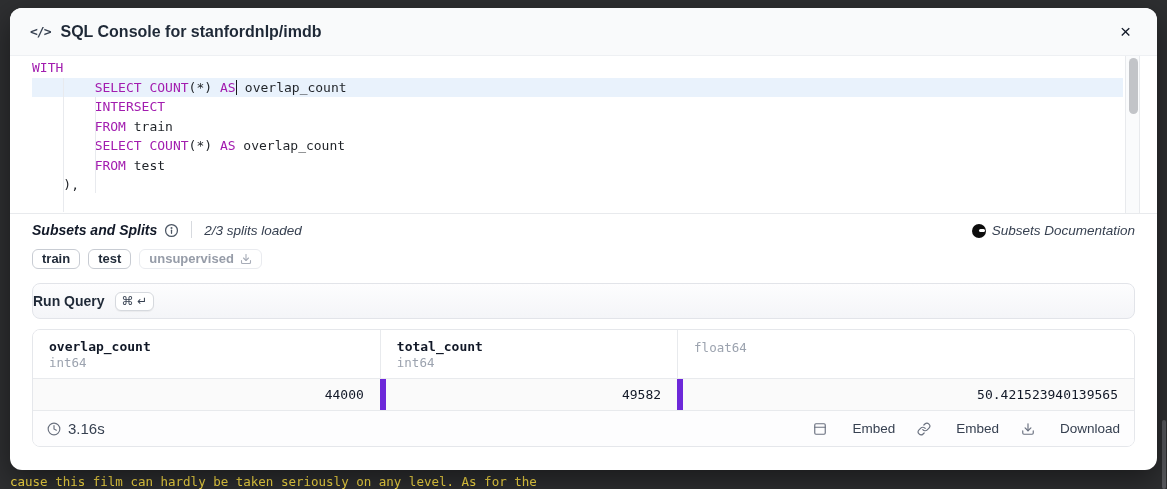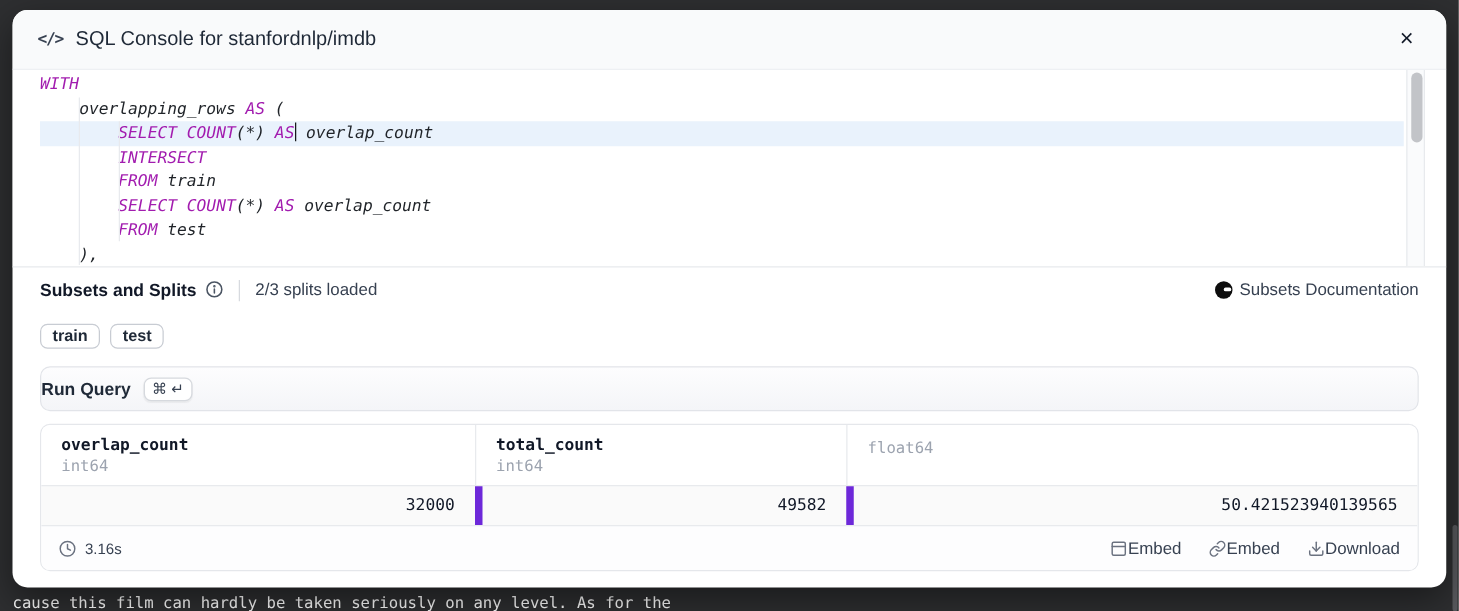--- a/index.html
+++ b/index.html
@@ -4,55 +4,55 @@
 <style>
   * { margin:0; padding:0; box-sizing:border-box; }
   html,body { width:1167px; height:489px; overflow:hidden; }
   body {
     font-family:"Liberation Sans","DejaVu Sans",sans-serif;
     background:#2e2f31; position:relative; color:#1f2937;
   }
   .dimmed-text {
     position:absolute; left:10px; top:474px; width:1150px;
     font-family:"DejaVu Sans Mono",monospace; font-size:12.5px;
-    color:#ffffff; white-space:nowrap; overflow:hidden; z-index:0;
+    color:#fde047; white-space:nowrap; overflow:hidden; z-index:0;
   }
   .page-scrollbar {
     position:absolute; right:1px; top:420px; width:4px; height:69px;
     background:#67686c; border-radius:2px; opacity:.75; z-index:0;
   }
   .modal {
     position:absolute; left:10px; top:8px; width:1147px; height:462px;
     background:#ffffff; border-radius:12px; z-index:2; overflow:hidden;
     box-shadow:0 10px 30px rgba(0,0,0,.45);
     display:flex; flex-direction:column;
   }
   
   .modal-header {
     height:48px; flex:0 0 48px; display:flex; align-items:center;
     padding:0 20px; background:#f9fafb; border-bottom:1px solid #eef0f3;
   }
   .code-glyph {
     font-family:"DejaVu Sans Mono",monospace; font-size:13px; font-weight:700;
     color:#374151; margin-right:10px; letter-spacing:-1px;
   }
-  .modal-title { font-size:16px; font-weight:400; color:#1f2937; }
+  .modal-title { font-size:16px; font-weight:700; color:#1f2937; }
   .close-btn {
     margin-left:auto; font-size:19px; line-height:1; color:#111827;
     background:none; border:none; cursor:pointer; padding:4px 6px;
     font-family:inherit;
   }
   
   .editor {
     position:relative; height:158px; flex:0 0 158px; background:#fff;
     border-bottom:1px solid #e8eaed; overflow:hidden;
   }
   .code-lines {
     font-family:"DejaVu Sans Mono",monospace; font-size:13px; line-height:19.5px;
-    color:#1f2328; padding:2px 0 0 22px; position:relative; height:100%;font-style:italic;
+    color:#1f2328; padding:2px 0 0 22px; position:relative; height:100%;
   }
   .code-line { white-space:pre; height:19.5px; }
   .code-line.active { background:#e9f2fc; margin-right:34px; }
   .tok-kw { color:#a21caf; }
   .tok-plain { color:#1f2328; }
   .caret {
     display:inline-block; width:1.5px; height:15px; background:#16181c;
     vertical-align:middle; margin-bottom:2px;
   }
   .indent-guide { position:absolute; width:1px; background:#e8eaee; }
@@ -61,22 +61,22 @@
   .editor-scrollbar {
     position:absolute; top:0; right:17px; width:15px; height:100%;
     background:#fafbfc; border-left:1px solid #e8eaed; border-right:1px solid #e8eaed;
   }
   .editor-scrollbar .thumb {
     position:absolute; top:2px; left:3px; width:9px; height:56px;
     background:#c2c4c8; border-radius:5px;
   }
   
   .meta-row {
-    display:flex; align-items:flex-start; padding:0 22px; margin-top:10px;
-    height:24px; flex:0 0 24px;
+    display:flex; align-items:flex-end; padding:0 22px; 
+    height:24px; flex:0 0 24px;font-style:italic;
   }
   .meta-title { font-size:14px; font-weight:700; color:#111827; }
   .info-icon { margin-left:7px; display:inline-flex; color:#4b5563; cursor:pointer; }
   .meta-divider { width:1px; height:17px; background:#d7dadf; margin:0 12px; }
   .splits-loaded { font-size:13.5px; color:#374151; }
   .doc-link {
     margin-left:auto; display:inline-flex; align-items:center; gap:6px;
     font-size:13.5px; color:#374151; text-decoration:none; cursor:pointer;
   }
   .duckdb-logo {
@@ -135,24 +135,24 @@
   .td-cell {
     padding:8px 16px; text-align:right;
     font-family:"DejaVu Sans Mono",monospace; font-size:13px; color:#111827;
   }
   .td-cell + .td-cell { border-left:6px solid #6d28d9; }
   
   .card-footer {
     border-top:1px solid #e8eaed; background:#fdfdfe; height:36px;
     display:flex; align-items:center; padding:0 14px;
   }
-  .elapsed { display:inline-flex; align-items:center; gap:7px; font-size:12px; color:#374151; }
+  .elapsed { display:inline-flex; align-items:center; gap:7px; font-size:15px; color:#374151; }
   .footer-actions { margin-left:auto; display:flex; align-items:center; gap:22px; }
   .action-btn {
-    display:inline-flex; align-items:center; gap:0; font-size:13.5px;
+    display:inline-flex; align-items:center; gap:25px; font-size:13.5px;
     color:#374151; background:none; border:none; cursor:pointer; font-family:inherit;
   }
   .icon { display:inline-flex; color:#6b7280; }
   svg { display:block; }
 </style>
 </head>
 <body>
 
 <div class="dimmed-text">cause this film can hardly be taken seriously on any level. As for the</div>
 <div class="page-scrollbar"></div>
@@ -163,21 +163,20 @@
     <span class="code-glyph">&lt;/&gt;</span>
     <span class="modal-title">SQL Console for stanfordnlp/imdb</span>
     <button class="close-btn">×</button>
   </div>
 
   <div class="editor">
     <div class="code-lines">
       <div class="indent-guide guide-1"></div>
       <div class="indent-guide guide-2"></div>
     <div class="code-line"><span class="tok-kw">WITH</span></div>
-        <div class="code-line"><span class="tok-plain">    overlapping_rows </span><span class="tok-kw">AS</span><span class="tok-plain"> (</span></div>
         <div class="code-line active"><span class="tok-plain">        </span><span class="tok-kw">SELECT</span><span class="tok-plain"> </span><span class="tok-kw">COUNT</span><span class="tok-plain">(*) </span><span class="tok-kw">AS</span><span class="caret"></span><span class="tok-plain"> overlap_count</span></div>
         <div class="code-line"><span class="tok-plain">        </span><span class="tok-kw">INTERSECT</span></div>
         <div class="code-line"><span class="tok-plain">        </span><span class="tok-kw">FROM</span><span class="tok-plain"> train</span></div>
         <div class="code-line"><span class="tok-plain">        </span><span class="tok-kw">SELECT</span><span class="tok-plain"> </span><span class="tok-kw">COUNT</span><span class="tok-plain">(*) </span><span class="tok-kw">AS</span><span class="tok-plain"> overlap_count</span></div>
         <div class="code-line"><span class="tok-plain">        </span><span class="tok-kw">FROM</span><span class="tok-plain"> test</span></div>
         <div class="code-line"><span class="tok-plain">    ),</span></div>
       </div>
     <div class="editor-scrollbar">
       <div class="thumb"></div>
     </div>
@@ -196,20 +195,30 @@
     <span class="splits-loaded">2/3 splits loaded</span>
     <a class="doc-link">
       <span class="duckdb-logo"></span>
       <span>Subsets Documentation</span>
     </a>
   </div>
 
   <div class="chips-row">
     <button class="chip">train</button>
     <button class="chip">test</button>
+    <button class="chip chip-disabled">
+      <span>unsupervised</span>
+      <span class="icon">
+        <svg width="12" height="12" viewBox="0 0 24 24" fill="none" stroke="currentColor" stroke-width="2.2" stroke-linecap="round" stroke-linejoin="round">
+          <path d="M21 15v4a2 2 0 0 1-2 2H5a2 2 0 0 1-2-2v-4"></path>
+            <polyline points="7 10 12 15 17 10"></polyline>
+            <line x1="12" y1="3" x2="12" y2="15"></line>
+        </svg>
+      </span>
+    </button>
   </div>
 
   <button class="run-bar">
     <span class="run-label">Run Query</span>
     <span class="kbd">⌘ ↵</span>
   </button>
 
   <div class="results-card">
     <div class="grid-3">
       <div class="th-cell">
@@ -218,21 +227,21 @@
       </div>
       <div class="th-cell">
         <span class="col-name">total_count</span>
         <span class="col-type">int64</span>
       </div>
       <div class="th-cell">
         <span class="col-type">float64</span>
       </div>
     </div>
     <div class="grid-3 data-row">
-      <div class="td-cell">32000</div>
+      <div class="td-cell">44000</div>
       <div class="td-cell">49582</div>
       <div class="td-cell">50.421523940139565</div>
     </div>
     <div class="card-footer">
       <span class="elapsed">
         <span class="icon">
           <svg width="14" height="14" viewBox="0 0 24 24" fill="none" stroke="currentColor" stroke-width="2" stroke-linecap="round" stroke-linejoin="round">
             <circle cx="12" cy="12" r="10"></circle>
               <polyline points="12 6 12 12 16 14"></polyline>
           </svg>

